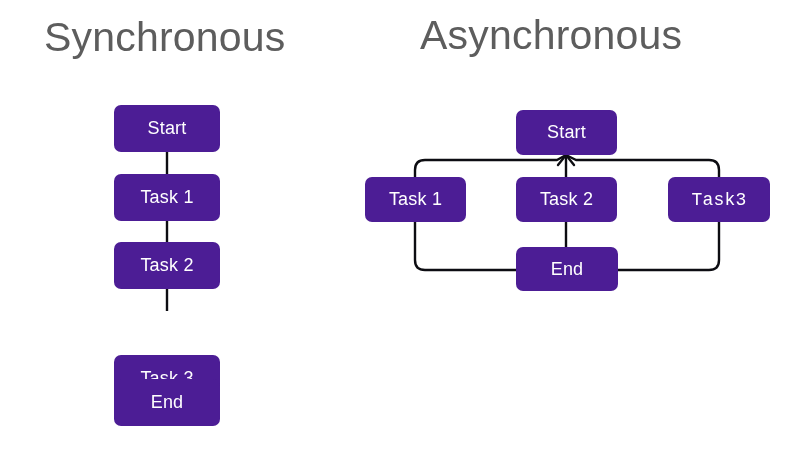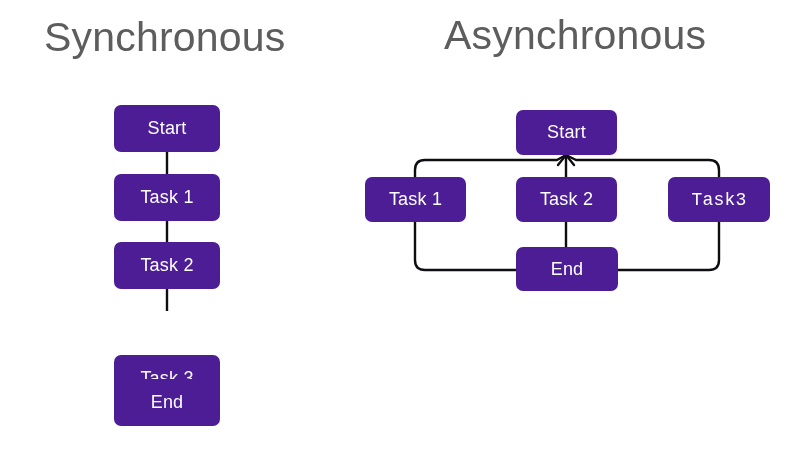--- a/index.html
+++ b/index.html
@@ -26,21 +26,21 @@
     position: absolute;
     font-family: "Liberation Sans", sans-serif;
     font-size: 41px;
     font-weight: 400;
     color: #5d5d5d;
     letter-spacing: 0.2px;
     white-space: nowrap;
     line-height: 1;
   }
   #title-sync  { left: 44px;  top: 17px; }
-  #title-async { left: 444px; top: 15px; }
+  #title-async { left: 420px; top: 15px; }
 
   
   .node {
     position: absolute;
     background: #4c1d95;
     border-radius: 7px;
     color: #ffffff;
     font-size: 18px;
     font-weight: 400;
     display: flex;

